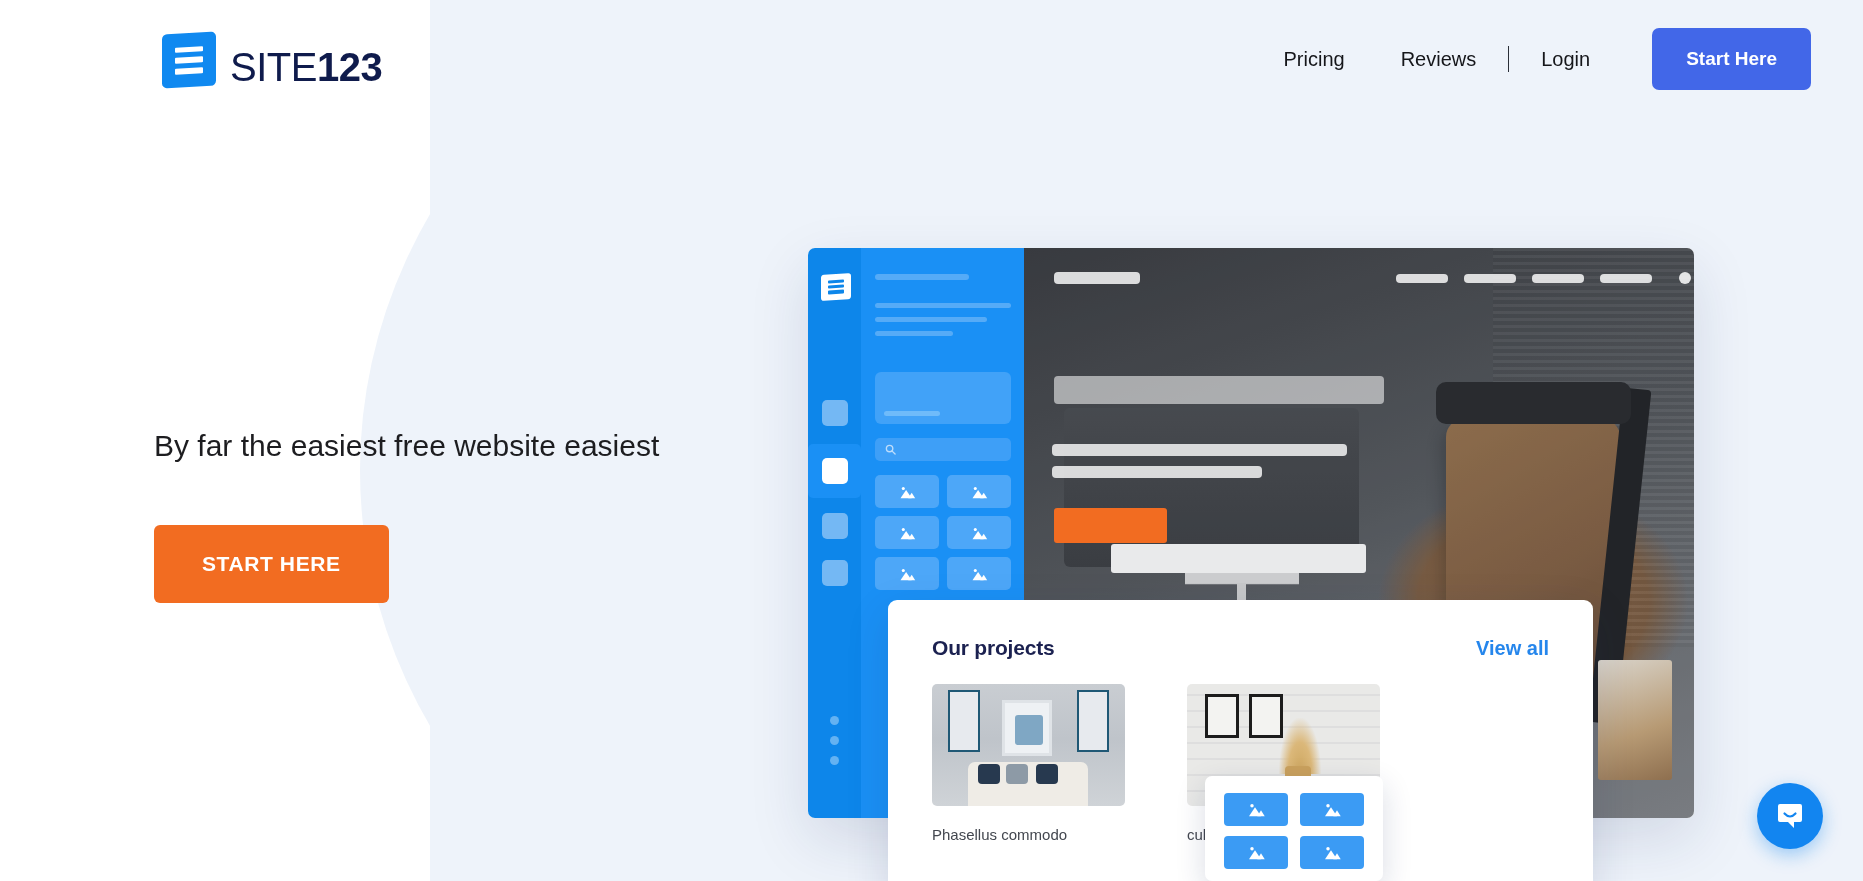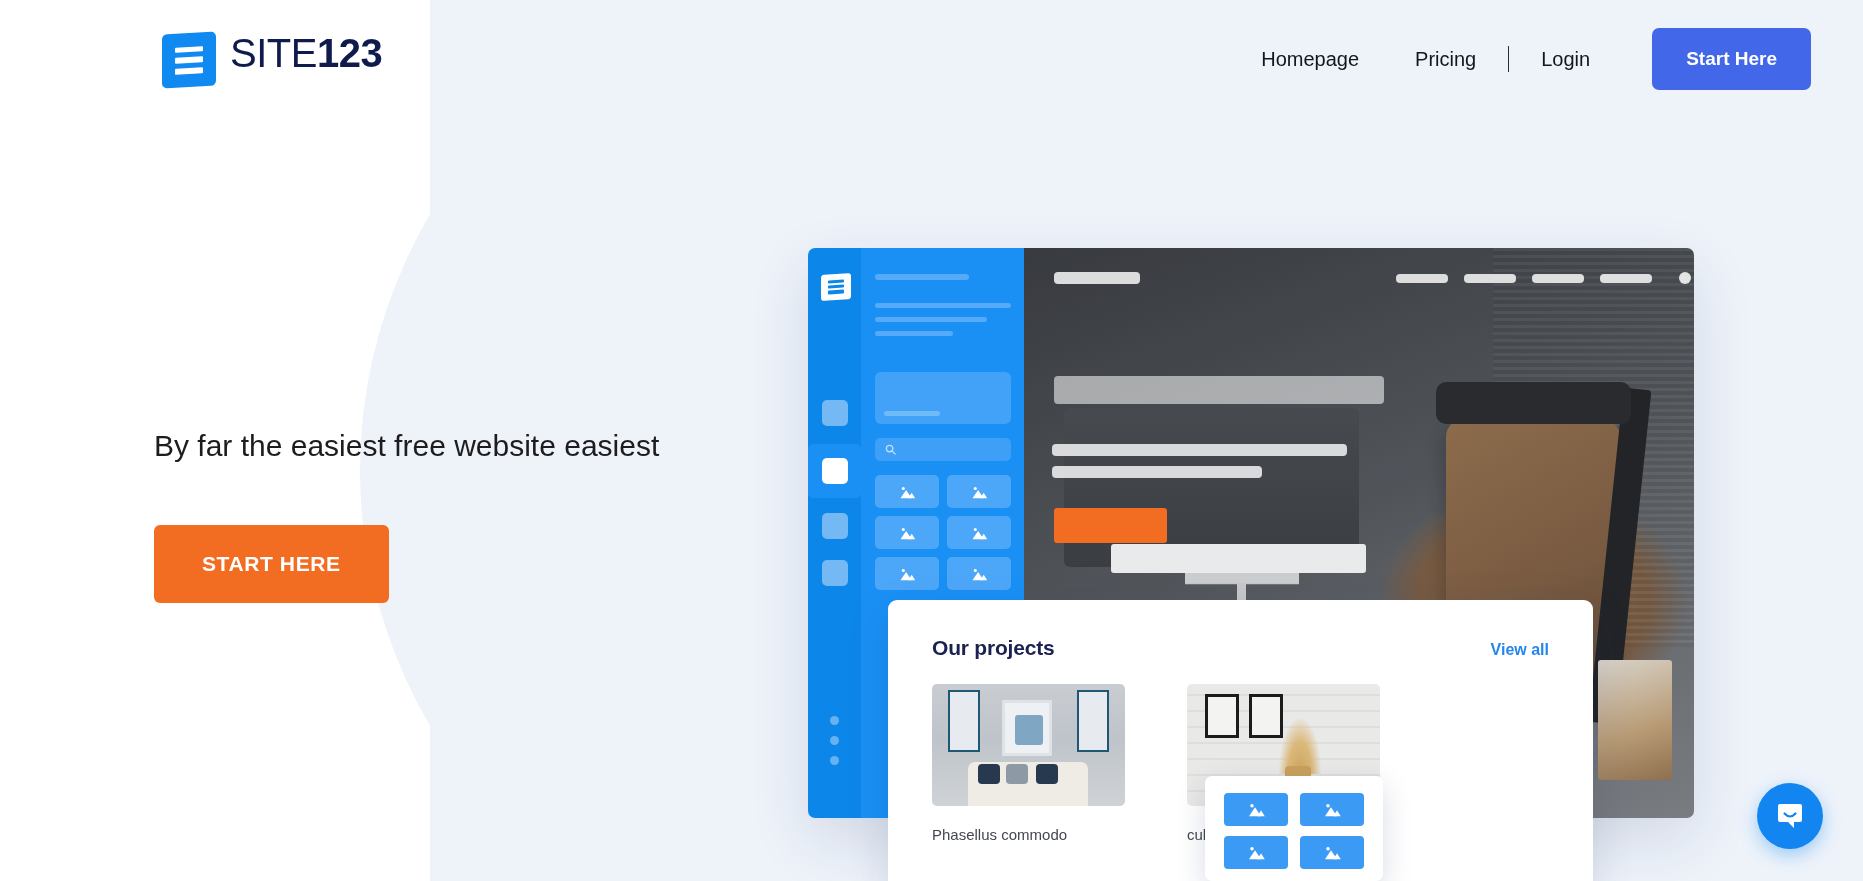--- a/index.html
+++ b/index.html
@@ -35,21 +35,21 @@
 
   
   .header {
     position: absolute; top: 0; left: 0;
     width: 1863px; height: 120px;
     z-index: 30;
     display: flex; align-items: center;
   }
   .logo-wrap {
     position: absolute; left: 162px; top: 33px;
-    display: flex; align-items: flex-start; gap: 14px;
+    display: flex; align-items: flex-end; gap: 14px;
     cursor: pointer;
   }
   .logo-mark {
     width: 54px; height: 54px;
     background: #1089f0;
     border-radius: 5px;
     position: relative;
     transform: skewY(-3deg);
   }
   .logo-mark i {
@@ -270,21 +270,21 @@
     padding: 36px 44px 0 44px;
   }
   .pc-head {
     display: flex; align-items: baseline; justify-content: space-between;
   }
   .pc-title {
     font-size: 21px; font-weight: 700; color: #1b2150;
     letter-spacing: -0.2px;
   }
   .pc-viewall {
-    font-size: 16px; color: #2586ec; font-weight: 600;
+    font-size: 20px; color: #2586ec; font-weight: 600;
     cursor: pointer; text-decoration: none;
   }
   .pc-grid {
     display: flex; gap: 22px; margin-top: 24px;
   }
   .pc-item { width: 233px; }
   .pc-thumb {
     width: 193px; height: 122px; border-radius: 5px; overflow: hidden;
     position: relative; background: #d6d8dc;
   }
@@ -378,22 +378,22 @@
         <i></i>
           <i></i>
           <i></i>
       </div>
       <div class="logo-text">
         <span class="lt-thin">SITE</span><span class="lt-bold">123</span>
       </div>
     </div>
 
     <div class="nav">
-      <a class="nav-link">Homepage</a>
       <a class="nav-link">Pricing</a>
+      <a class="nav-link">Reviews</a>
       <span class="nav-divider"></span>
       <a class="nav-link">Login</a>
       <button class="btn-start-here-top">Start Here</button>
     </div>
   </div>
 
   <div class="hero-left">
     <h1 class="hero-title">
       <br>
     </h1>

